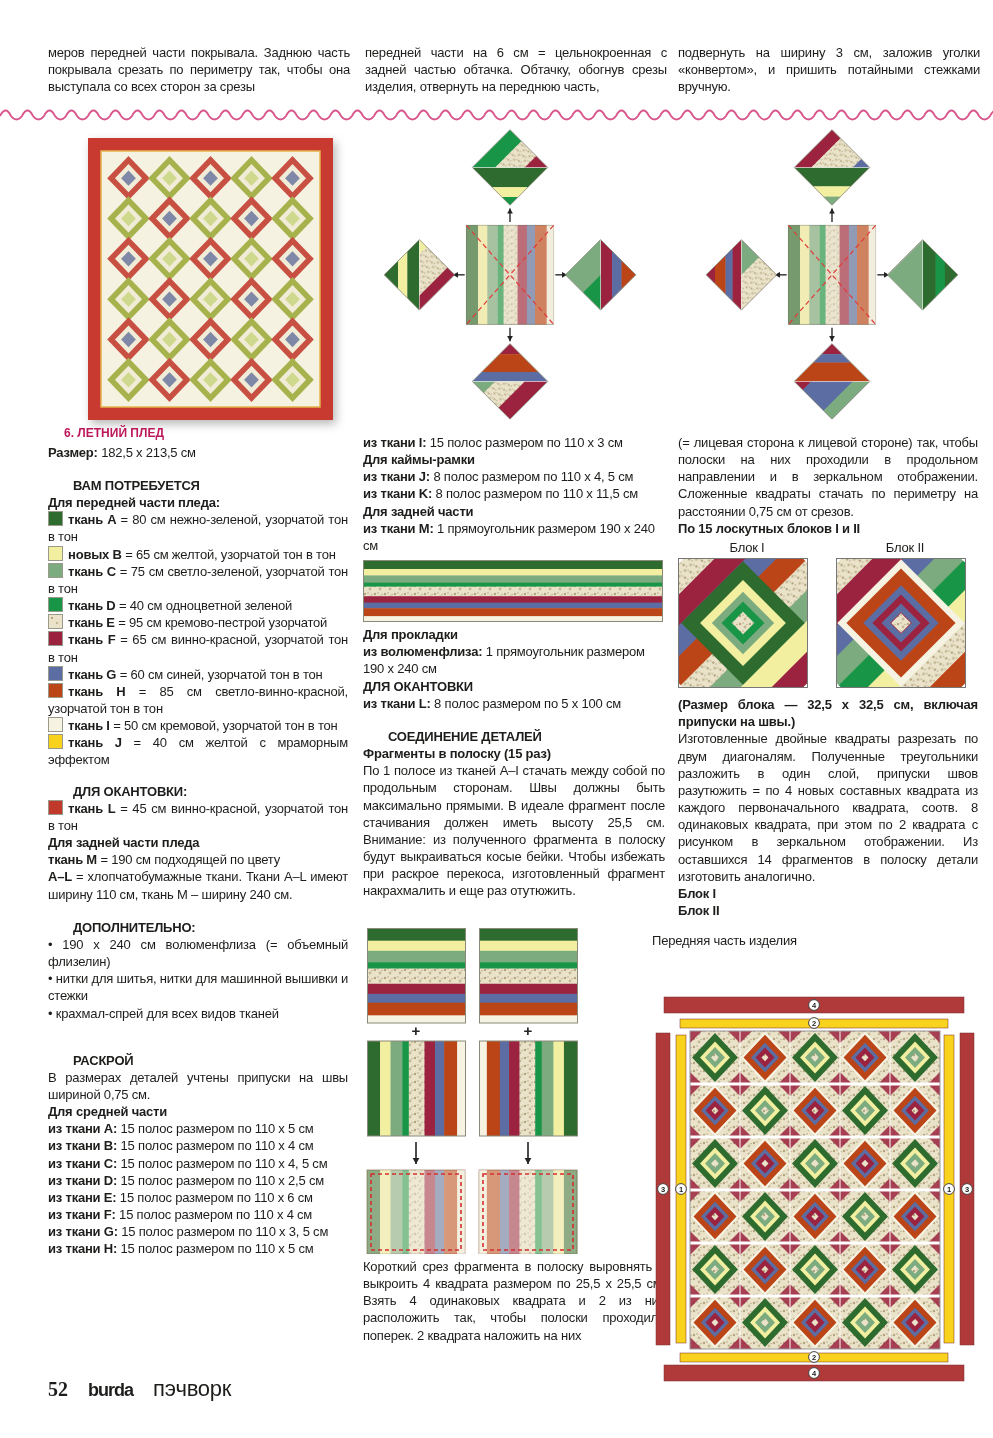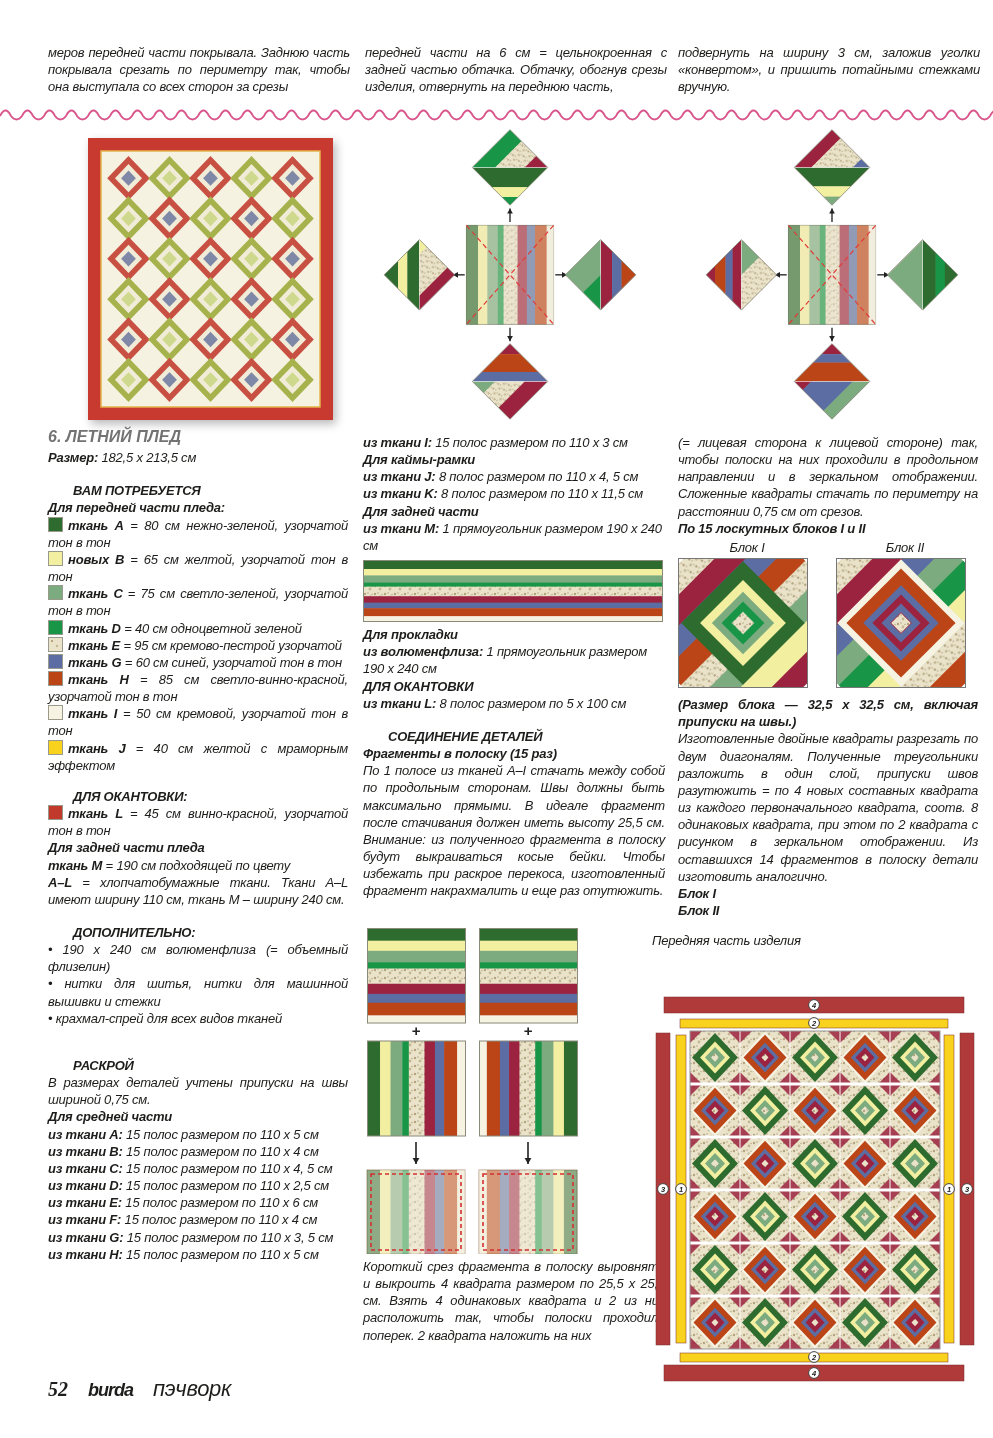--- a/index.html
+++ b/index.html
@@ -1,22 +1,22 @@
 <!DOCTYPE html>
 <html><head>
 <meta charset="utf-8">
 <style>
   html,body{margin:0;padding:0;background:#ffffff;}
   #page{position:relative;width:993px;height:1438px;background:#fff;overflow:hidden;
-        font-family:"Liberation Sans",sans-serif;color:#1d1d1b;font-size:13px;line-height:1.32;font-style:italic;}
+        font-family:"Liberation Sans",sans-serif;color:#1d1d1b;font-size:13px;line-height:1.32;}
   .topcol{position:absolute;top:44px;width:302px;text-align:justify;letter-spacing:-0.2px;}
   .col{position:absolute;letter-spacing:-0.2px;}
   b,.b{font-weight:bold;}
   .caps{font-weight:bold;margin-left:25px;}
-  .greenhead{color:#737373;font-weight:bold;font-size:16px;margin:0 0 2px 0;letter-spacing:0;}
+  .greenhead{color:#be185d;font-weight:bold;font-size:12px;margin:0 0 2px 16px;letter-spacing:0;}
   .just{text-align:justify;}
   .fab-row{margin:0;}
   .swatch{display:inline-block;width:13px;height:13px;border:1px solid #9a9a8c;vertical-align:-2px;margin-right:5px;}
   .swatch.pat{background:
      radial-gradient(circle at 3px 3px,#b3a37e 1.2px,transparent 1.4px),
      radial-gradient(circle at 8px 8px,#c4b794 1.4px,transparent 1.6px),
      #eae3ca;
      background-size:11px 11px;}
   .cutline{margin:0;}
   .gap8{height:8px;} .gap14{height:14px;} .gap16{height:16px;}
@@ -407,20 +407,21 @@
     <div><b>Размер:</b> <span>182,5 х 213,5 см</span></div>
     <div class="gap16"></div>
     <div class="caps">ВАМ ПОТРЕБУЕТСЯ</div>
     <div class="b">Для передней части пледа:</div>
     <div id="fabric-list">
         <div class="fab-row just"><span class="swatch" style="background: rgb(46, 107, 46);"></span><b>ткань A</b><span> = 80 см нежно-зеленой, узорчатой тон в тон</span></div>
         <div class="fab-row just"><span class="swatch" style="background: rgb(243, 239, 160);"></span><b>новых B</b><span> = 65 см желтой, узорчатой тон в тон</span></div>
         <div class="fab-row just"><span class="swatch" style="background: rgb(124, 171, 128);"></span><b>ткань C</b><span> = 75 см светло-зеленой, узорчатой тон в тон</span></div>
         <div class="fab-row just"><span class="swatch" style="background: rgb(25, 149, 71);"></span><b>ткань D</b><span> = 40 см одноцветной зеленой</span></div>
         <div class="fab-row just"><span class="swatch pat"></span><b>ткань E</b><span> = 95 см кремово-пестрой узорчатой</span></div>
+        <div class="fab-row just"><span class="swatch" style="background: rgb(156, 35, 64);"></span><b>ткань F</b><span> = 65 см винно-красной, узорчатой тон в тон</span></div>
         <div class="fab-row just"><span class="swatch" style="background: rgb(91, 109, 163);"></span><b>ткань G</b><span> = 60 см синей, узорчатой тон в тон</span></div>
         <div class="fab-row just"><span class="swatch" style="background: rgb(187, 69, 23);"></span><b>ткань H</b><span> = 85 см светло-винно-красной, узорчатой тон в тон</span></div>
         <div class="fab-row just"><span class="swatch" style="background: rgb(246, 243, 227);"></span><b>ткань I</b><span> = 50 см кремовой, узорчатой тон в тон</span></div>
         <div class="fab-row just"><span class="swatch" style="background: rgb(248, 210, 28);"></span><b>ткань J</b><span> = 40 см желтой с мраморным эффектом</span></div>
       </div>
     <div class="gap14"></div>
     <div class="caps">ДЛЯ ОКАНТОВКИ:</div>
     <div id="edging-row">
         <div class="fab-row just"><span class="swatch" style="background: rgb(192, 57, 43);"></span><b>ткань L</b><span> = 45 см винно-красной, узорчатой тон в тон</span></div>
       </div>

